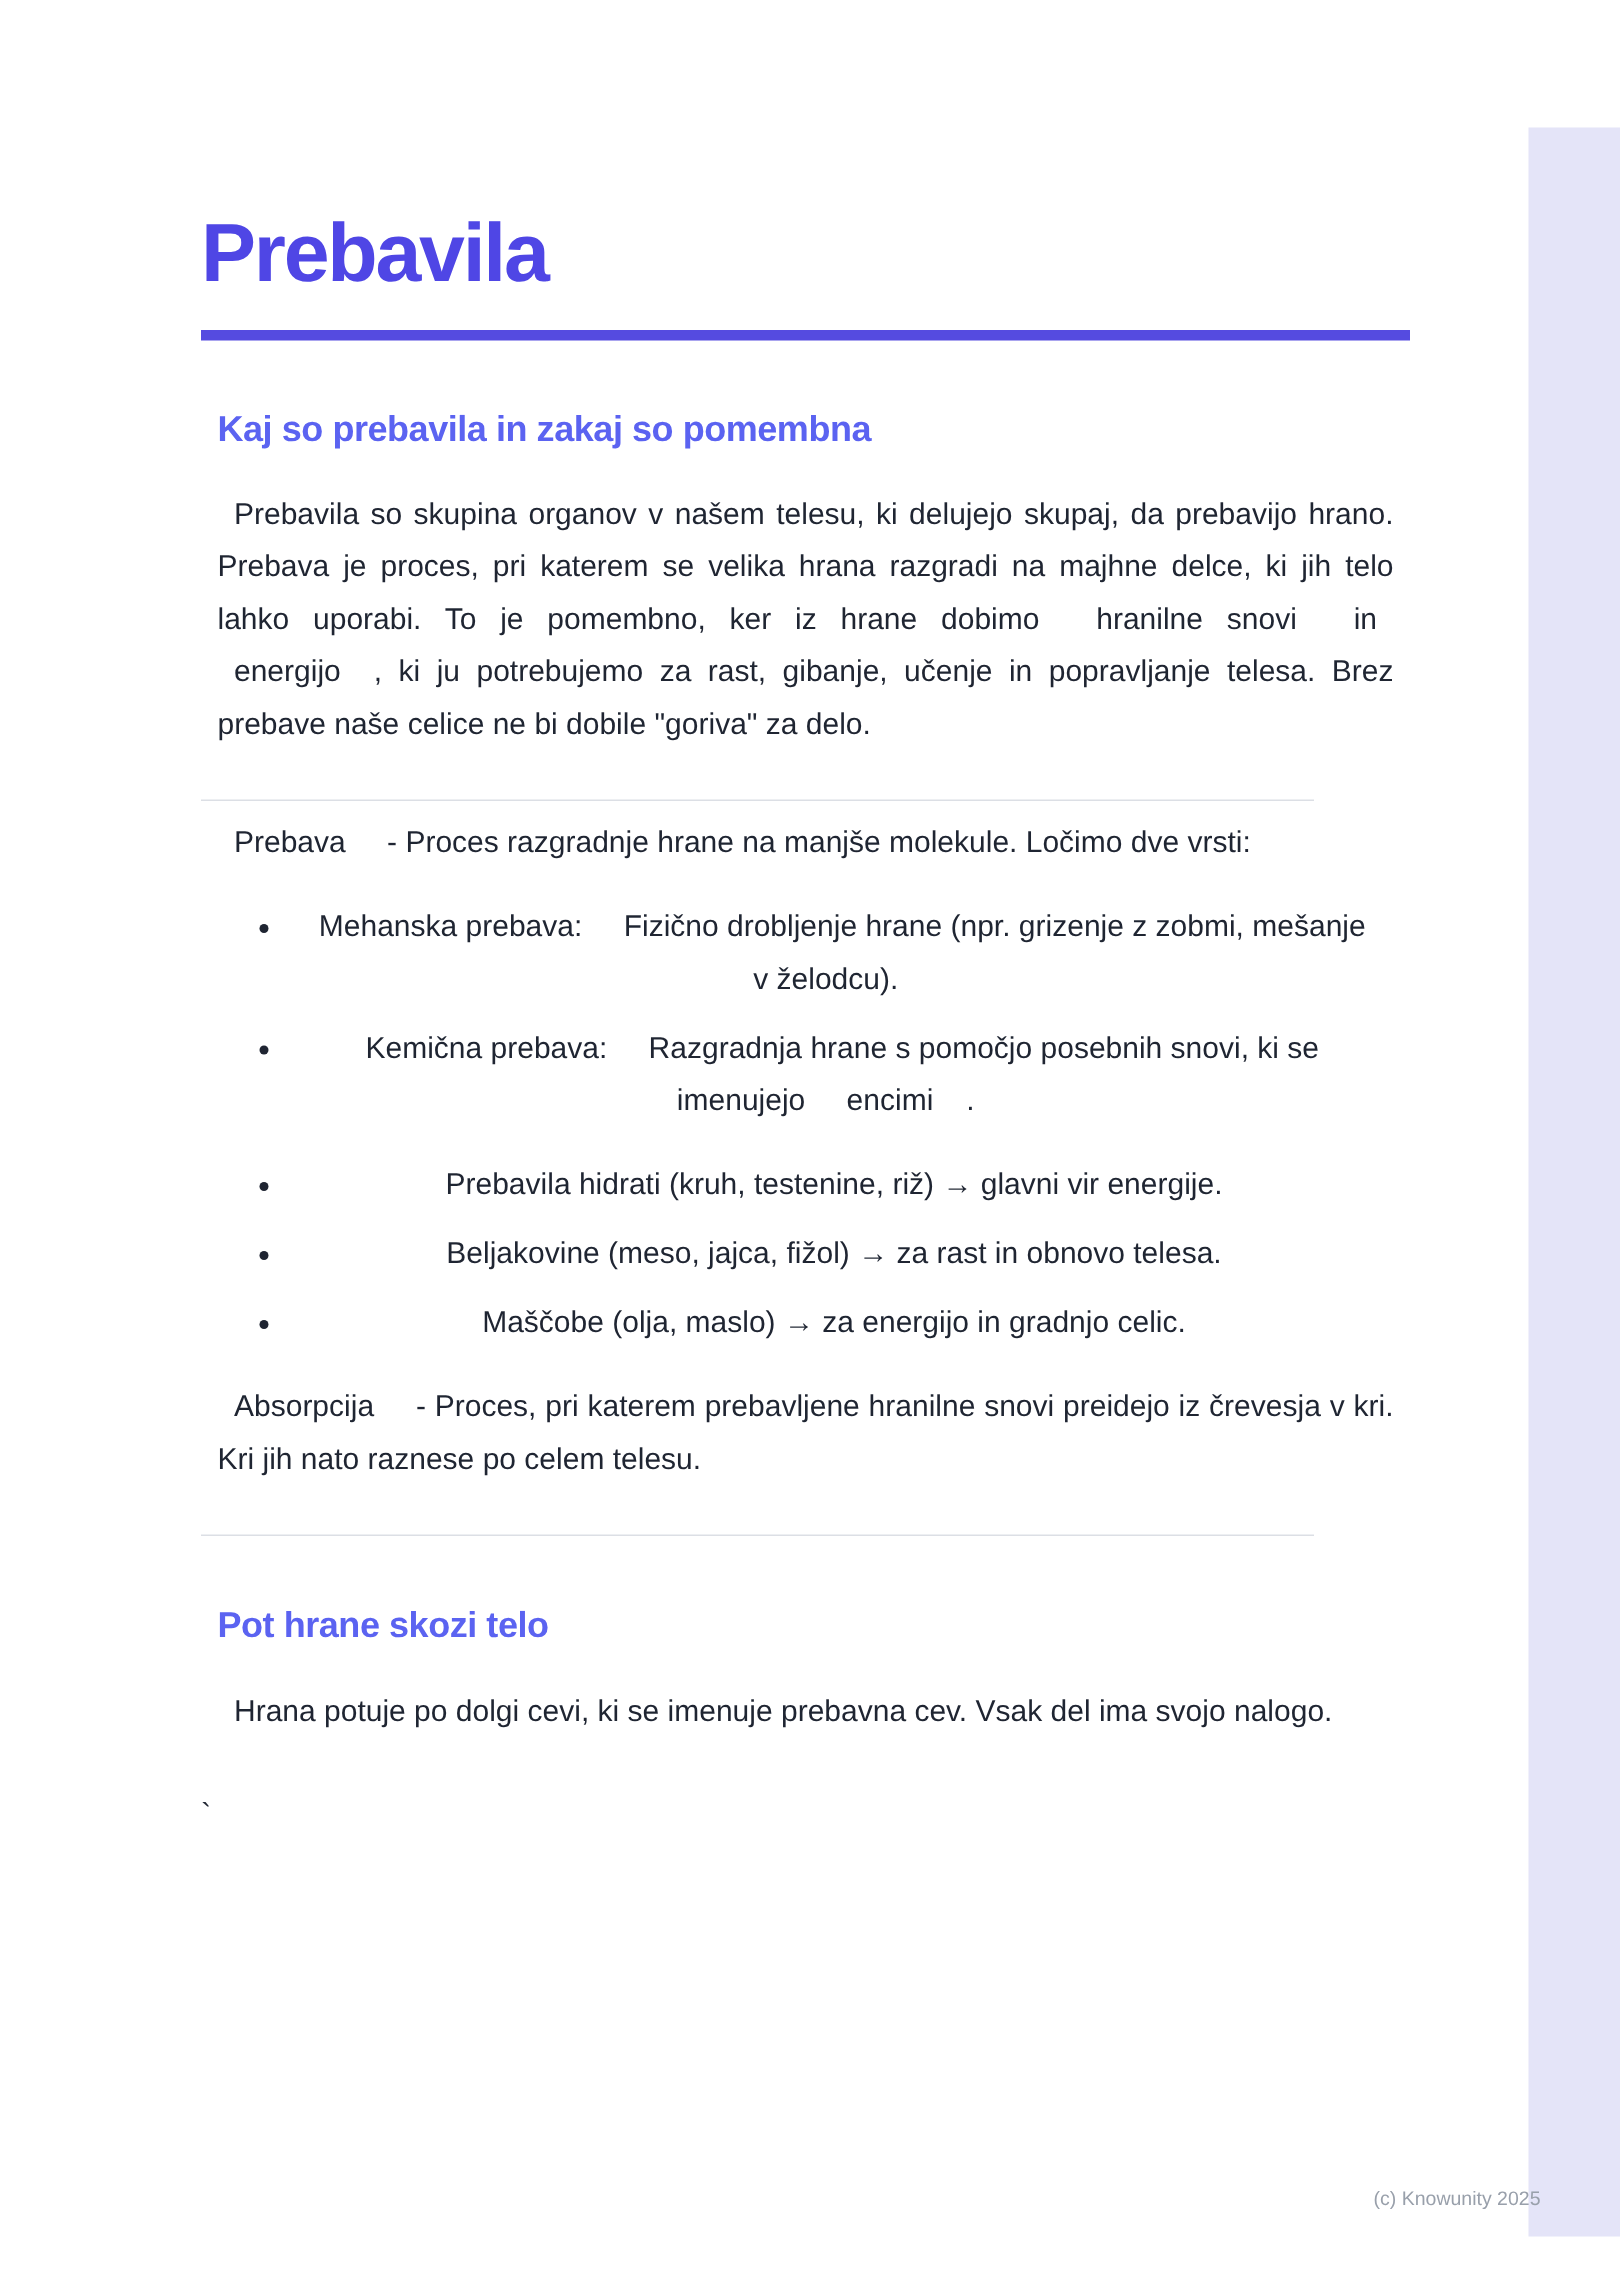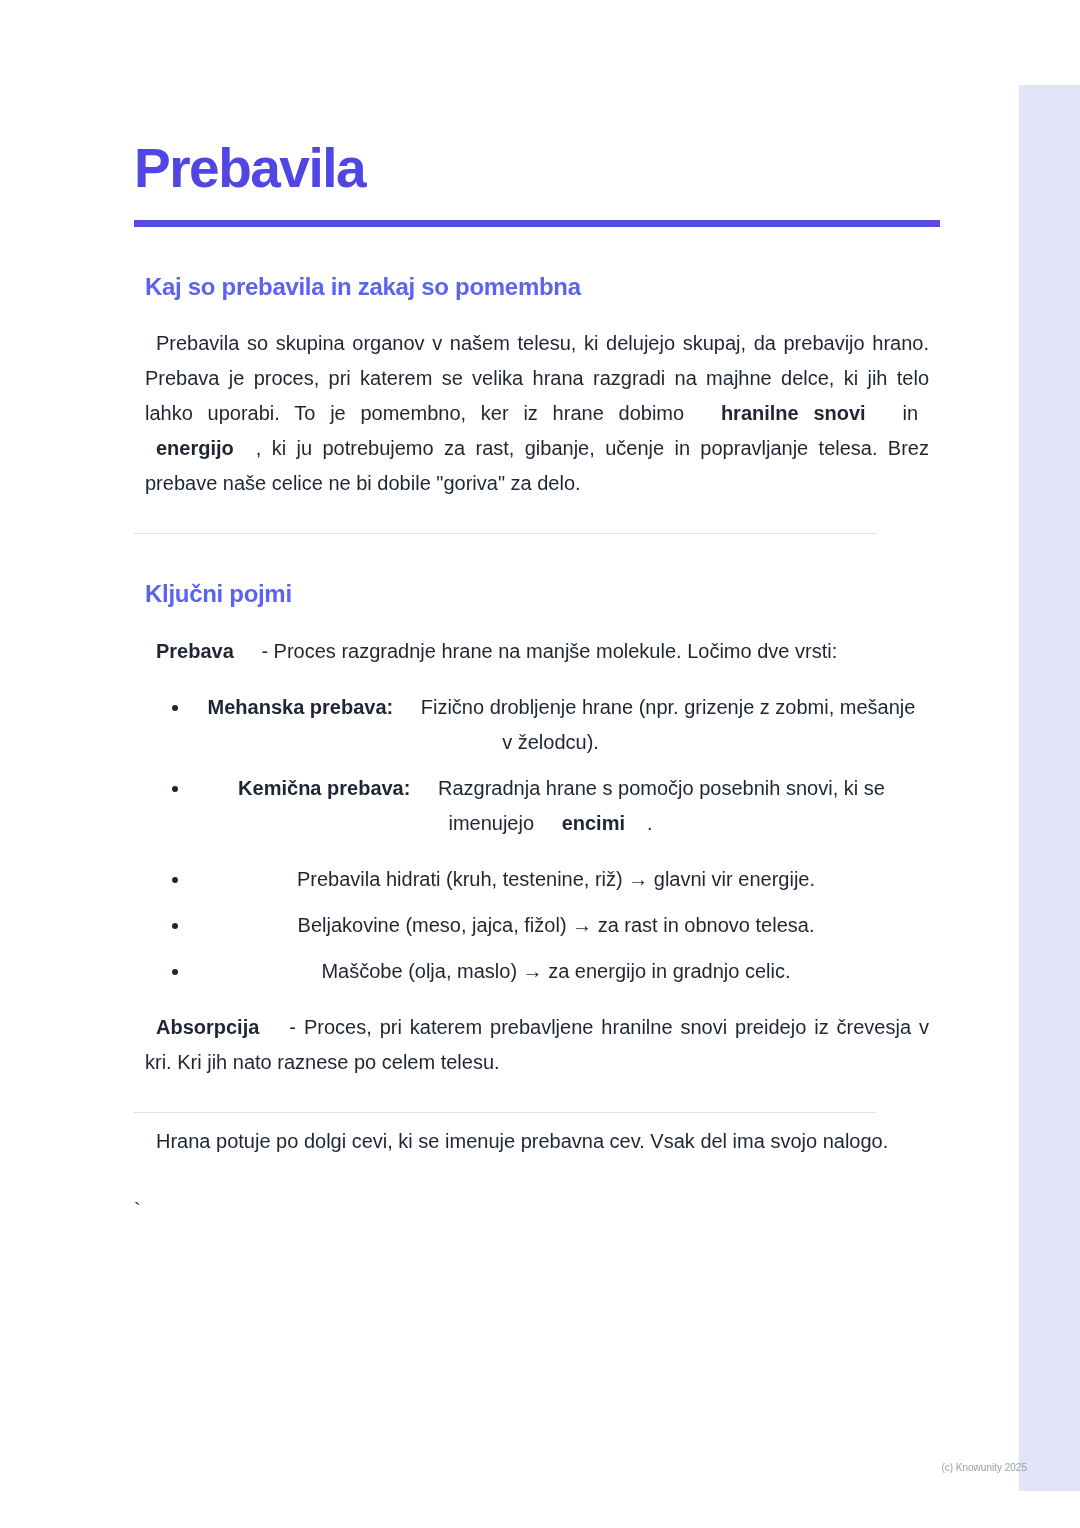--- a/index.html
+++ b/index.html
@@ -55,69 +55,69 @@
     list-style: disc;
   }
   ul.bullet-list li {
     font-size: 20px;
     line-height: 35px;
     margin-bottom: 8px;
     padding-left: 3px;
     text-align: center;
   }
   ul.bullet-list li:last-child { margin-bottom: 0; }
-  .b { font-weight: 700; }
+  .b { font-weight: 400; }
   hr.section-divider {
     border: 0;
     border-top: 1px solid var(--c-divider, #dcdfe5);
     width: 742px;
     margin: 32px 0 0;
   }
   p.stray-mark {
     font-size: 20px;
     line-height: 35px;
     margin-top: 34px;
   }
   .copyright {
     position: absolute;
     right: 64px;
     bottom: 66px;
-    font-size: 10px;
+    font-size: 13px;
     color: var(--c-copy, #99a0ab);
   }
 </style>
 </head>
 <body>
 
 <div class="sideband"></div>
 
 <div class="page">
   <h1 class="page-title">Prebavila</h1>
   <div class="title-rule"></div>
   <div id="sections">
       <section>
         <h2 class="section-heading">Kaj so prebavila in zakaj so pomembna</h2>
         <p class="paragraph"><span>Prebavila so skupina organov v našem telesu, ki delujejo skupaj, da prebavijo hrano. Prebava je proces, pri katerem se velika hrana razgradi na majhne delce, ki jih telo lahko uporabi. To je pomembno, ker iz hrane dobimo </span><span class="b">hranilne snovi</span><span> in </span><span class="b">energijo</span><span>, ki ju potrebujemo za rast, gibanje, učenje in popravljanje telesa. Brez prebave naše celice ne bi dobile "goriva" za delo.</span></p>
       </section>
       <hr class="section-divider">
       <section>
-        <h2 class="section-heading">Ključni pojmi</h2>
         <p class="paragraph"><span class="b">Prebava</span><span> - Proces razgradnje hrane na manjše molekule. Ločimo dve vrsti:</span></p>
         <ul class="bullet-list">
           <li><span class="b">Mehanska prebava:</span><span> Fizično drobljenje hrane (npr. grizenje z zobmi, mešanje v želodcu).</span></li>
           <li><span class="b">Kemična prebava:</span><span> Razgradnja hrane s pomočjo posebnih snovi, ki se imenujejo </span><span class="b">encimi</span><span>.</span></li>
         </ul>
         <ul class="bullet-list">
           <li><span>Prebavila hidrati (kruh, testenine, riž) → glavni vir energije.</span></li>
           <li><span>Beljakovine (meso, jajca, fižol) → za rast in obnovo telesa.</span></li>
           <li><span>Maščobe (olja, maslo) → za energijo in gradnjo celic.</span></li>
         </ul>
         <p class="paragraph"><span class="b">Absorpcija</span><span> - Proces, pri katerem prebavljene hranilne snovi preidejo iz črevesja v kri. Kri jih nato raznese po celem telesu.</span></p>
       </section>
       <hr class="section-divider">
       <section>
+        <h2 class="section-heading">Pot hrane skozi telo</h2>
         <p class="paragraph"><span>Hrana potuje po dolgi cevi, ki se imenuje prebavna cev. Vsak del ima svojo nalogo.</span></p>
       </section>
     </div>
   <p class="stray-mark">`</p>
 </div>
 
 <div class="copyright">(c) Knowunity 2025</div>
 
 </body></html>

